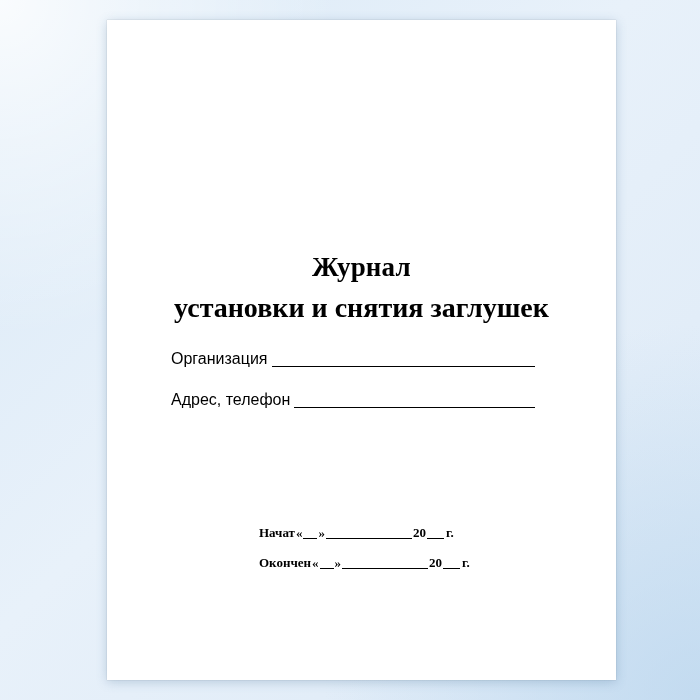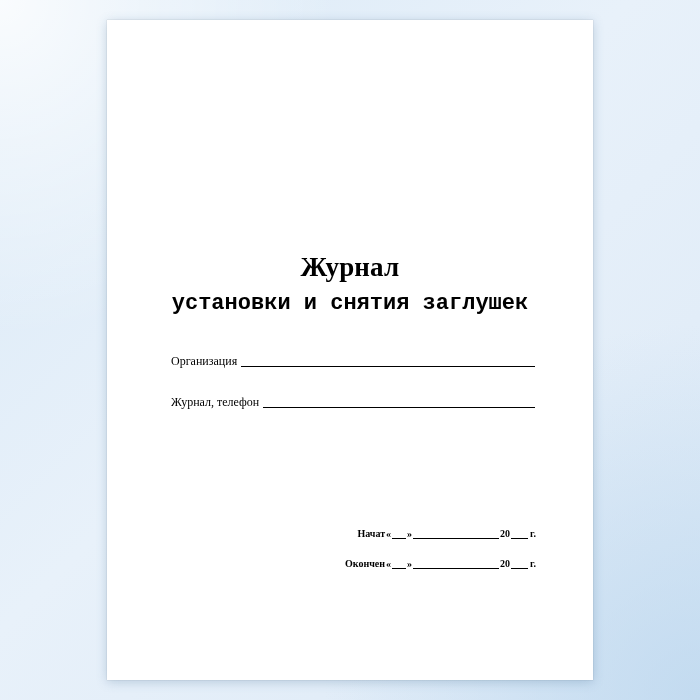--- a/index.html
+++ b/index.html
@@ -39,61 +39,62 @@
   }
 
   .page {
     position: absolute;
     left: 107px;
     top: 20px;
     width: 486px;
     height: 660px;
     background: #ffffff;
     box-shadow: 0 2px 10px rgba(70,110,150,0.28), 0 0 1px rgba(0,0,0,0.25);
+    padding-left: 23px;
   }
 
   .title-block {
     position: absolute;
     left: 0;
     top: 232px;
     width: 100%;
     text-align: center;
   }
   .title-main {
     font-family: "Liberation Serif", serif;
     font-size: 27px;
     font-weight: bold;
     color: #000;
     letter-spacing: 0.2px;
     line-height: 1.15;
   }
   .title-sub {
-    font-family: Liberation Mono, monospace;
-    font-size: 22px;
+    font-family: Liberation Serif, serif;
+    font-size: 28px;
     font-weight: bold;
     color: #000;
     margin-top: 8px;
     line-height: 1.2;
   }
 
   .fields {
     position: absolute;
     left: 64px;
     top: 330px;
     width: 364px;
   }
   .field-row {
     display: flex;
     align-items: flex-end;
     margin-bottom: 24px;
     height: 17px;
   }
   .field-label {
-    font-family: Liberation Serif, serif;
-    font-size: 12px;
+    font-family: Liberation Sans, sans-serif;
+    font-size: 16px;
     color: #000;
     white-space: nowrap;
     padding-right: 4px;
     line-height: 1;
     text-align: center;
   }
   .field-line {
     flex: 1 1 auto;
     border-bottom: 1px solid #000;
     height: 11px;
@@ -101,26 +102,26 @@
 
   .dates {
     position: absolute;
     right: 57px;
     top: 503px;
     width: 300px;
     text-align: right;
   }
   .date-row {
     display: flex;
-    justify-content: flex-end;
+    justify-content: flex-start;
     align-items: flex-end;
     margin-bottom: 14px;
     height: 16px;
     font-family: "Liberation Serif", serif;
-    font-size: 10px;
+    font-size: 13px;
     font-weight: bold;
     color: #000;
   }
   .date-label {
     white-space: nowrap;
     padding-right: 1px;
     line-height: 1;
   }
   .date-quote {
     white-space: nowrap;
@@ -171,21 +172,21 @@
 
     <div class="fields">
 
       <div class="field-row">
         <span class="field-label">Организация</span>
         <span class="field-line"></span>
       </div>
 
 
       <div class="field-row">
-        <span class="field-label">Журнал, телефон</span>
+        <span class="field-label">Адрес, телефон</span>
         <span class="field-line"></span>
       </div>
 
     </div>
 
     <div class="dates">
 
       <div class="date-row">
         <span class="date-label">Начат</span>
         <span class="date-quote">«</span>

